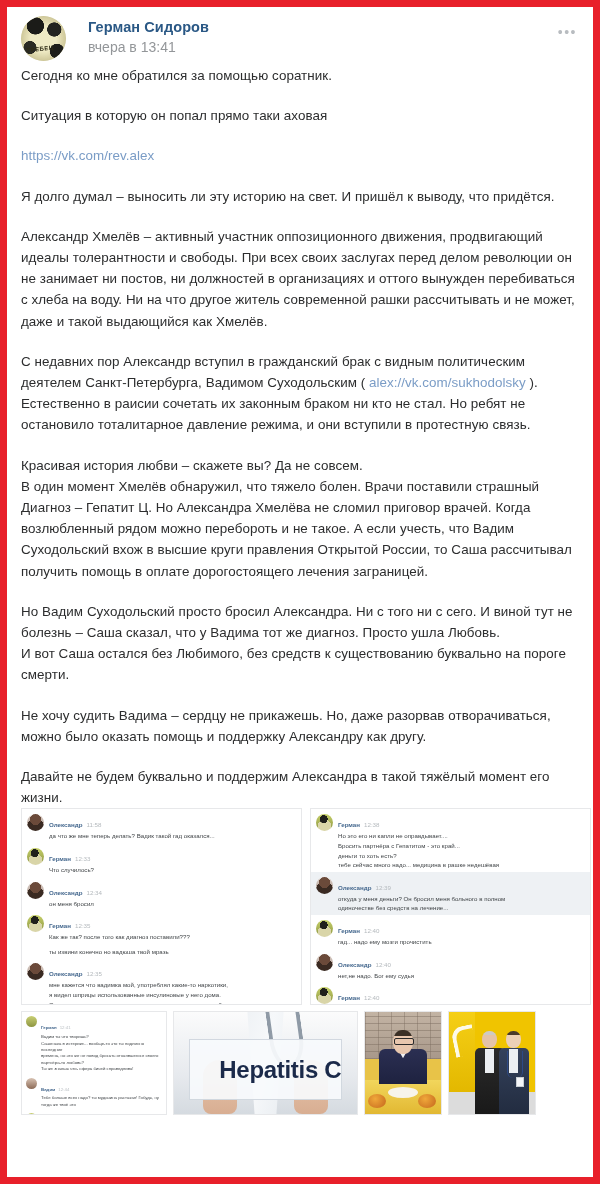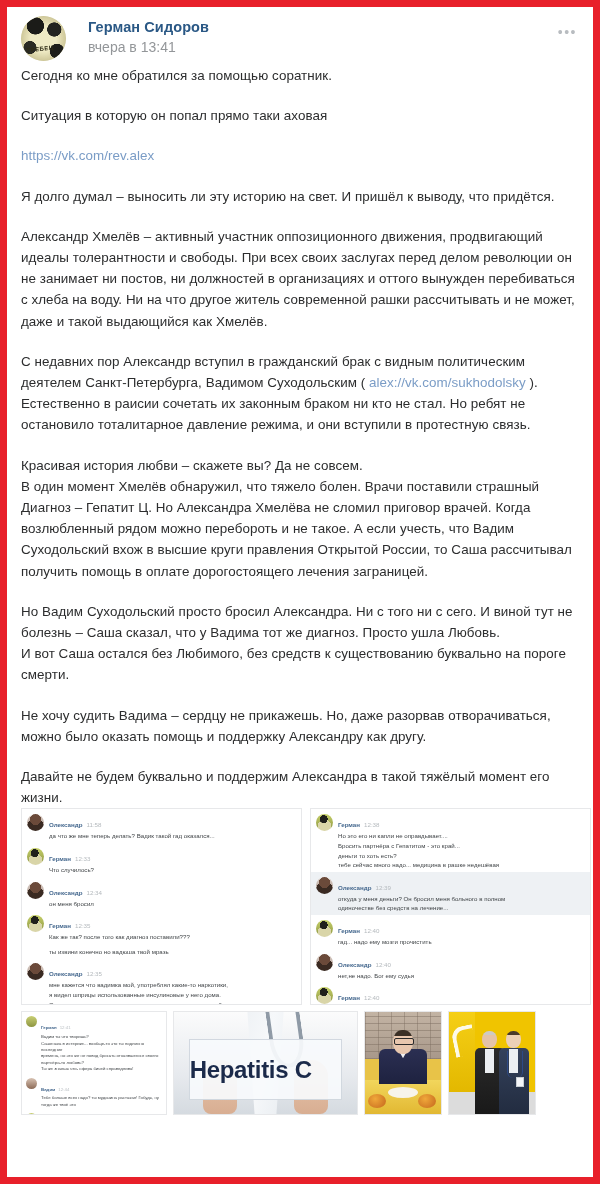--- a/index.html
+++ b/index.html
@@ -256,21 +256,21 @@
   .hep-card {
     position: absolute;
     left: 8%;
     right: 8%;
     top: 26%;
     bottom: 14%;
     background: rgba(248,250,252,.93);
     border: 1px solid rgba(200,208,216,.8);
     display: flex;
     align-items: center;
-    justify-content: flex-start;
+    justify-content: flex-end;
   }
   .hep-card span {
     font-size: 24px;
     font-weight: bold;
     color: #1b2a4a;
     letter-spacing: -.3px;
     font-family: "Liberation Sans", sans-serif;
   }
 
   

